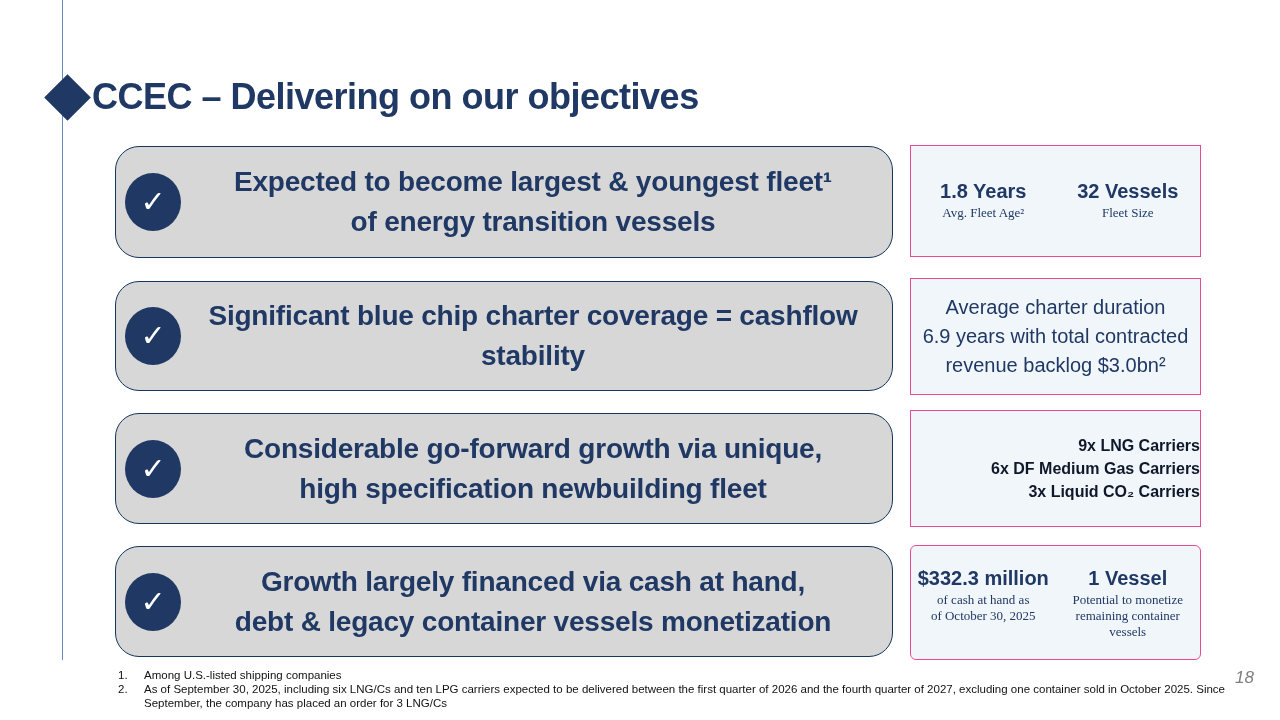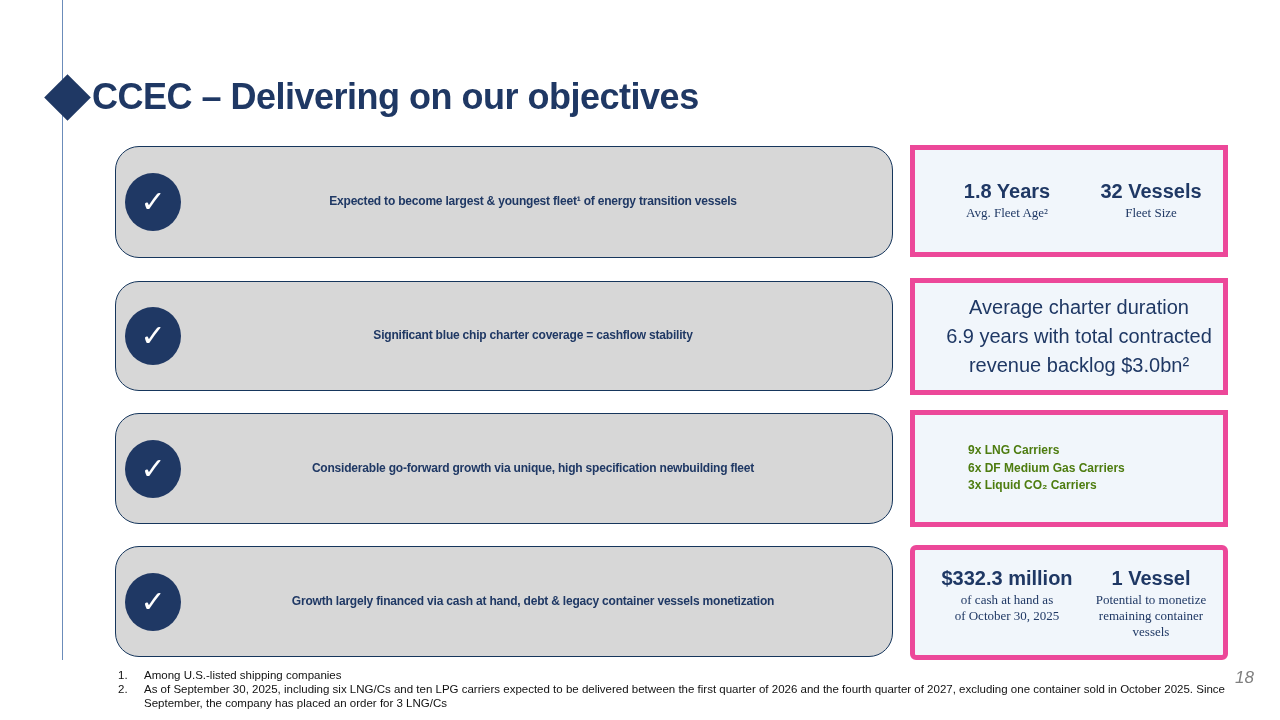--- a/index.html
+++ b/index.html
@@ -62,37 +62,36 @@
     justify-content: center;
     color: #ffffff;
     font-size: 30px;
     line-height: 1;
   }
   .row-text {
     margin-left: 72px;
     width: calc(100% - 86px);
     text-align: center;
     font-weight: bold;
-    font-size: 12px;
+    font-size: 28px;
     line-height: 1.42;
     color: #1F3864;
     letter-spacing: -0.2px;
   }
   .row-1 .row-text, .row-3 .row-text, .row-4 .row-text { padding: 0 40px; }
 
   
   .panel {
     position: absolute;
-    left: 910px; width: 318px;
+    left: 910px; width: 291px;
     background: #f1f6fb;
-    border: 5px solid #ec4899;
+    border: 1px solid #ec4899;
     display: flex;
     align-items: center;
     justify-content: center;
-    padding-left: 20px;
   }
   .panel-1 { top: 145px; height: 112px; }
   .panel-2 { top: 278px; height: 117px; }
   .panel-3 { top: 410px; height: 117px; }
   .panel-4 { top: 545px; height: 115px; border-radius: 6px; }
 
   .stat-cols { display: flex; width: 100%; }
   .stat-col { flex: 1; text-align: center; }
   .stat-value {
     font-weight: bold;
@@ -114,24 +113,24 @@
     font-weight: normal;
     font-size: 20px;
     line-height: 1.45;
     color: #1F3864;
     width: 100%;
   }
   .panel-list {
     width: 100%;
     padding-left: 33px;
     font-weight: bold;
-    font-size: 12px;
+    font-size: 16px;
     line-height: 1.45;
-    color: #4d7c0f;
-    text-align: left;
+    color: #0f172a;
+    text-align: right;
   }
 
   
   .footnotes {
     position: absolute;
     left: 118px; top: 668px;
     width: 1112px;
     font-size: 11.5px;
     line-height: 14px;
     color: #111111;

